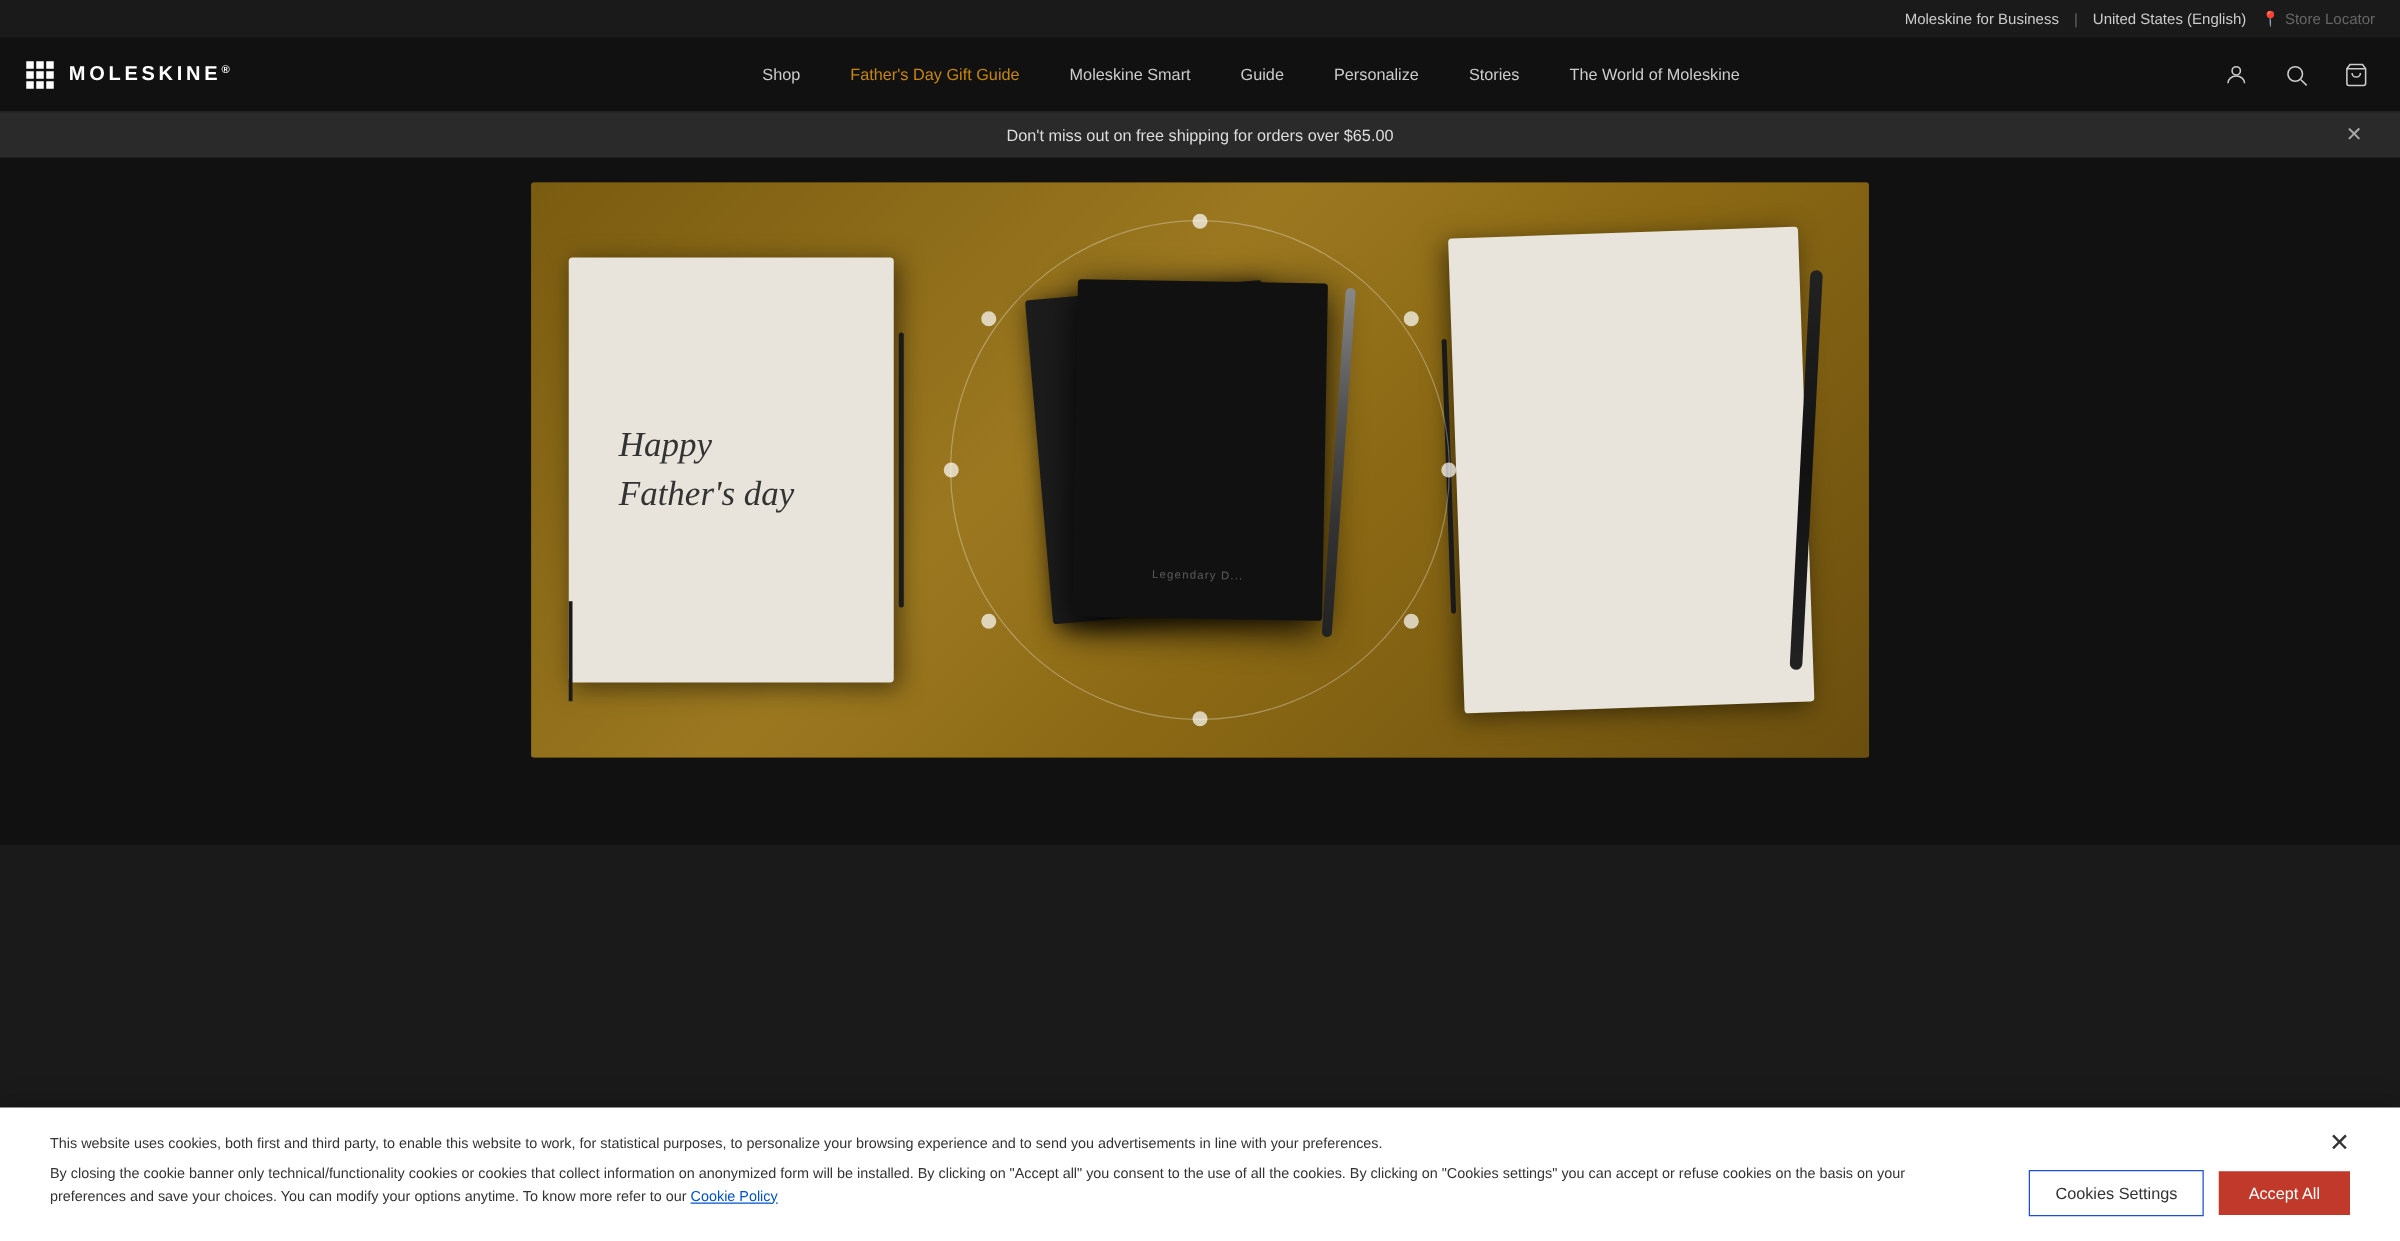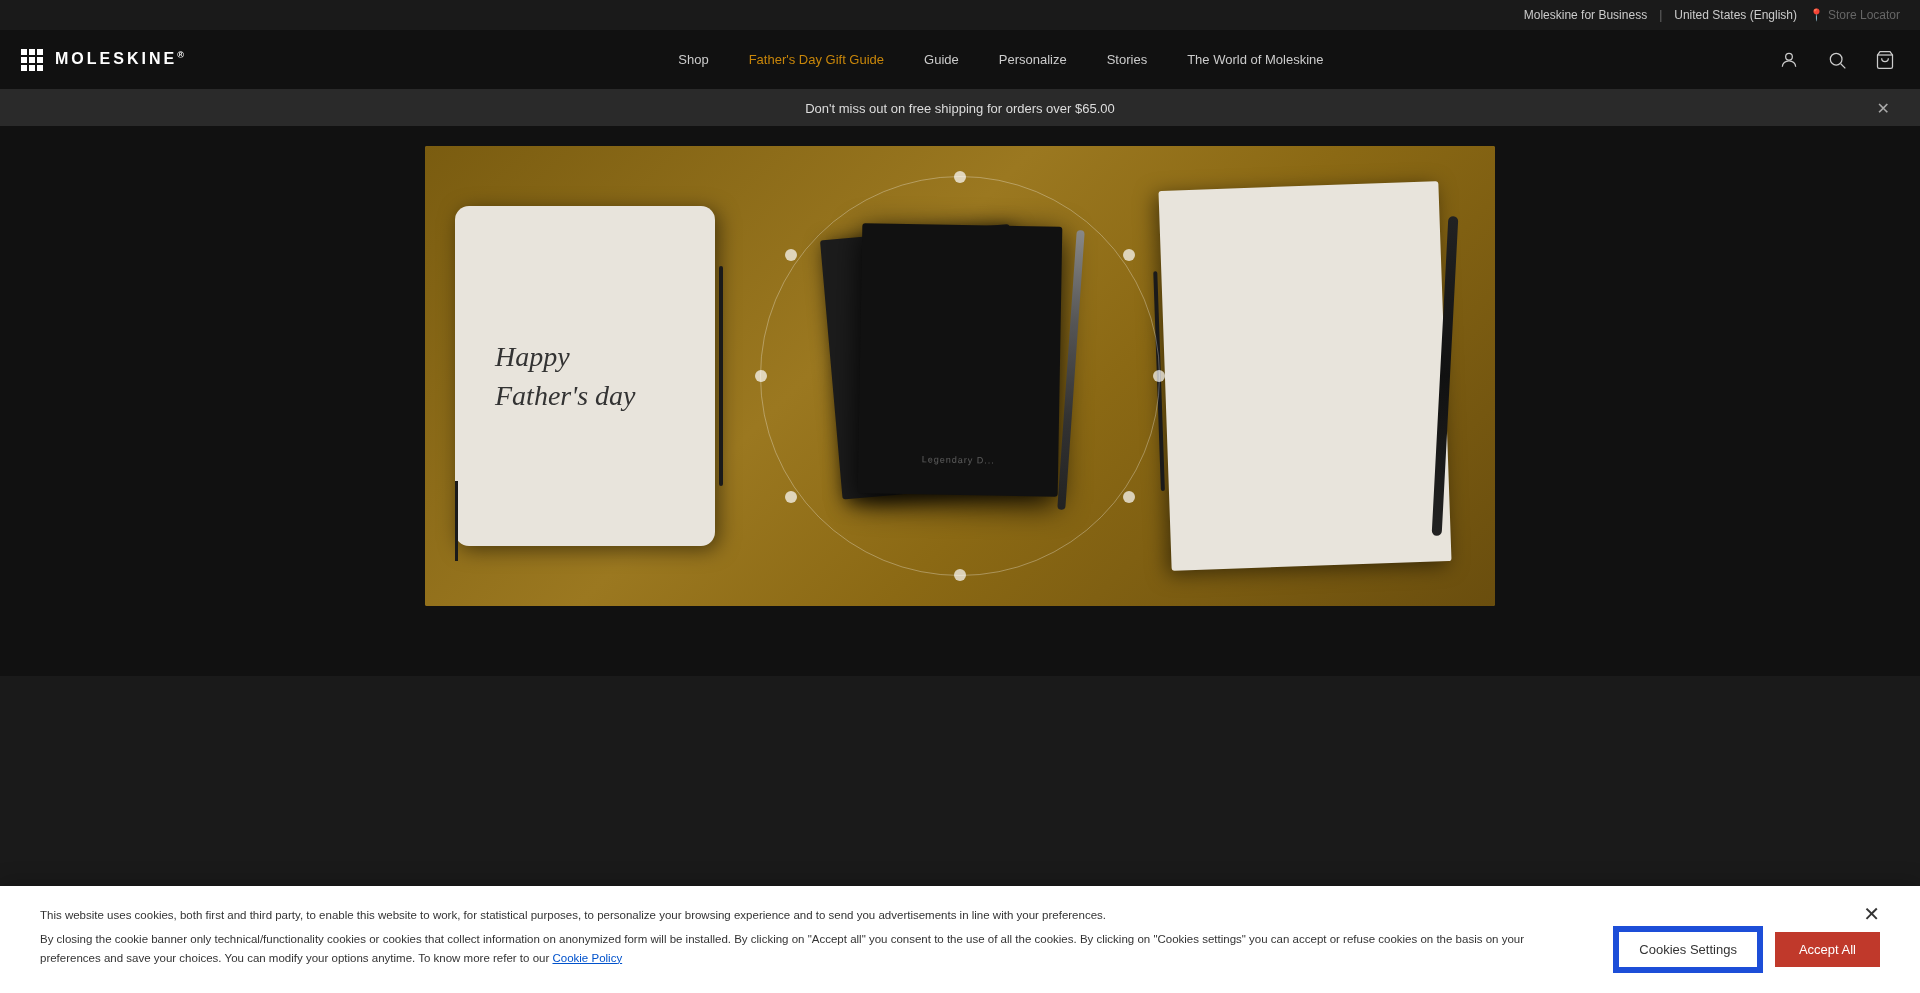--- a/index.html
+++ b/index.html
@@ -138,21 +138,21 @@
       position: absolute;
       left: 30px;
       top: 60px;
       width: 280px;
       height: 360px;
     }
     .notebook-left-cover {
       width: 260px;
       height: 340px;
       background: #e8e4dc;
-      border-radius: 14px;
+      border-radius: 3px;
       position: relative;
       box-shadow: 4px 4px 20px rgba(0,0,0,0.5);
       display: flex;
       flex-direction: column;
       align-items: flex-start;
       justify-content: center;
       padding: 30px 30px 30px 40px;
     }
     .notebook-left-band {
       position: absolute;
@@ -313,21 +313,21 @@
     }
     .cookie-text a { color: #0052cc; text-decoration: underline; }
     .cookie-text p { margin-bottom: 6px; }
     .cookie-actions {
       display: flex;
       align-items: center;
       gap: 12px;
       flex-shrink: 0;
     }
     .btn-cookie-settings {
-      border: 6px solid #1d4ed8;
+      border: 1px solid #1d4ed8;
       background: #fff;
       color: #333;
       padding: 10px 20px;
       font-size: 13px;
       cursor: pointer;
       white-space: nowrap;
     }
     .btn-accept-all {
       background: #c0392b;
       color: #fff;
@@ -376,20 +376,21 @@
         <div class="logo-dot"></div>
     </div>
     <span class="logo-text">
       <span>MOLESKINE</span><span class="logo-reg">®</span>
     </span>
   </a>
 
   <nav class="main-nav">
     <a class="nav-item">Shop</a>
     <a class="nav-item highlight">Father's Day Gift Guide</a>
+    <a class="nav-item">Moleskine Smart</a>
     <a class="nav-item">Guide</a>
     <a class="nav-item">Personalize</a>
     <a class="nav-item">Stories</a>
     <a class="nav-item">The World of Moleskine</a>
   </nav>
 
   <div class="header-icons">
     <span class="header-icon">
       <svg width="20" height="20" viewBox="0 0 24 24" fill="none" stroke="currentColor" stroke-width="1.5">
         <circle cx="12" cy="8" r="4"></circle>

